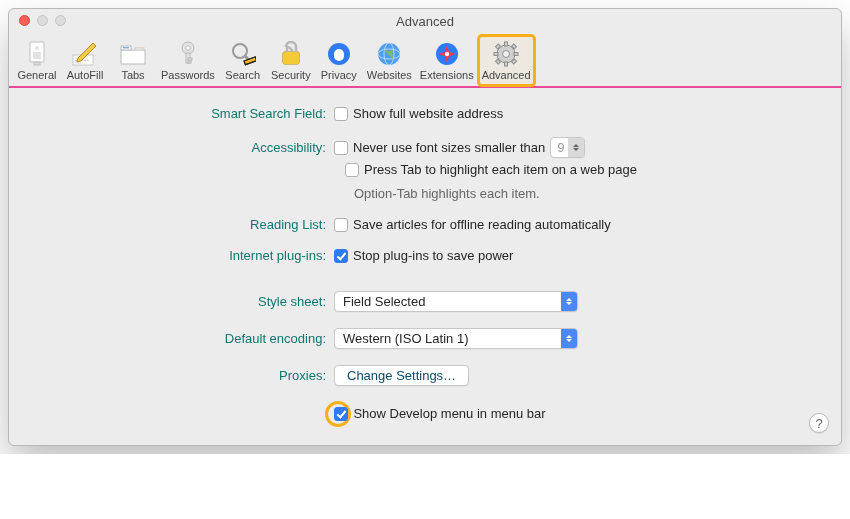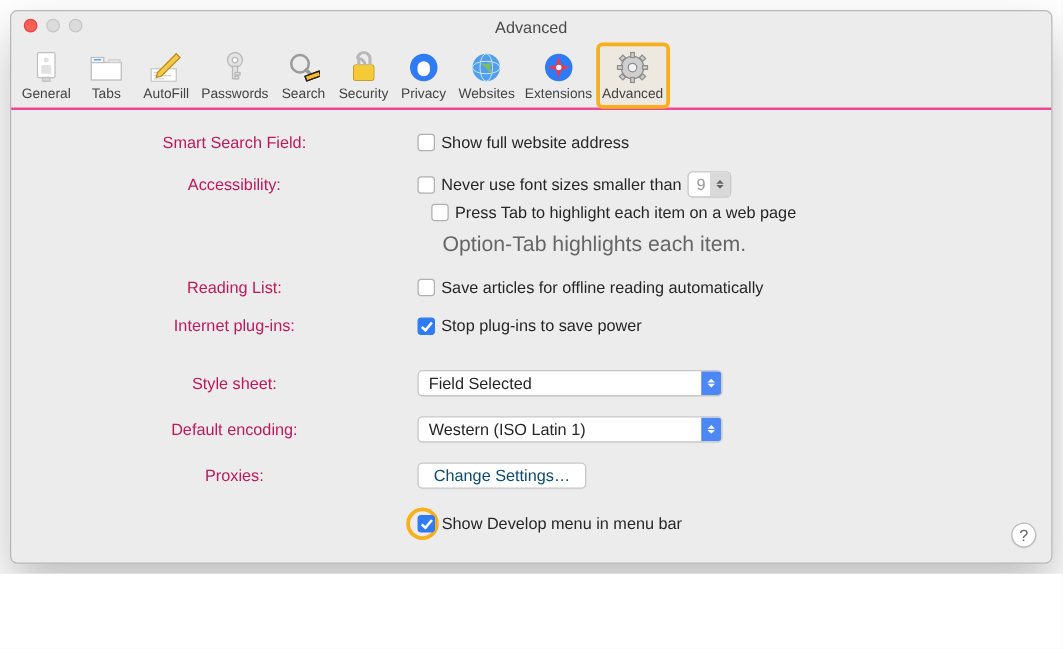--- a/index.html
+++ b/index.html
@@ -78,35 +78,35 @@
   .content {
     padding: 18px 40px 24px 40px;
   }
   .row {
     display: flex;
     align-items: center;
     margin-bottom: 6px;
   }
   .lab {
     width: 285px;
-    text-align: center;
+    text-align: right;
     padding-right: 8px;
     white-space: nowrap;
-    color: #be185d;
+    color: #0f766e;
   }
   .ctrl {
     display: flex;
     align-items: center;
     gap: 5px;
     flex-wrap: wrap;
   }
   .ctrl .sub {
     margin-top: 4px;
     margin-left: 20px;
-    font-size: 17px;
+    font-size: 13px;
     color: #666;
     width: 100%;
   }
   input[type=checkbox].mac {
     appearance: none;
     width: 14px; height: 14px;
     border: 1px solid #b0b0b0;
     border-radius: 3px;
     background: #fff;
     margin: 0;
@@ -235,41 +235,41 @@
             <rect x="9" y="22" width="6" height="3" fill="#d7d7d7" stroke="#bfbfbf"></rect>
             <circle cx="12" cy="8" r="2" fill="#e2e2e2"></circle>
             <rect x="8" y="12" width="8" height="7" rx="1" fill="#e2e2e2"></rect>
           </svg>
       </div>
       <span>General</span>
     </div>
 
     <div class="tbtn">
       <div class="ico">
-        <svg width="28" height="24" viewBox="0 0 28 24">
-            <rect x="2" y="8" width="24" height="14" fill="#fff" stroke="#bcbcbc"></rect>
-            <rect x="2" y="4" width="10" height="4" fill="#fff" stroke="#bcbcbc"></rect>
-            <rect x="4" y="5.2" width="6" height="1.2" fill="#5aa0f2"></rect>
-            <rect x="16" y="5.8" width="9" height="2.2" fill="#e9e9e9" stroke="#cfcfcf"></rect>
-          </svg>
-      </div>
-      <span>Tabs</span>
-    </div>
-
-    <div class="tbtn">
-      <div class="ico">
         <svg width="28" height="26" viewBox="0 0 28 26">
             <rect x="2" y="14" width="20" height="10" fill="#fff" stroke="#c8c8c8"></rect>
             <line x1="4" y1="17" x2="14" y2="17" stroke="#d4d4d4"></line>
             <line x1="4" y1="19.5" x2="18" y2="19.5" stroke="#d4d4d4"></line>
             <line x1="4" y1="22" x2="12" y2="22" stroke="#d4d4d4"></line>
             <polygon points="22,2 25,5 10,20 6,21 7,17" fill="#f5c94a" stroke="#b88b1a"></polygon>
           </svg>
       </div>
       <span>AutoFill</span>
+    </div>
+
+    <div class="tbtn">
+      <div class="ico">
+        <svg width="28" height="24" viewBox="0 0 28 24">
+            <rect x="2" y="8" width="24" height="14" fill="#fff" stroke="#bcbcbc"></rect>
+            <rect x="2" y="4" width="10" height="4" fill="#fff" stroke="#bcbcbc"></rect>
+            <rect x="4" y="5.2" width="6" height="1.2" fill="#5aa0f2"></rect>
+            <rect x="16" y="5.8" width="9" height="2.2" fill="#e9e9e9" stroke="#cfcfcf"></rect>
+          </svg>
+      </div>
+      <span>Tabs</span>
     </div>
 
     <div class="tbtn">
       <div class="ico">
         <svg width="22" height="28" viewBox="0 0 22 28">
             <circle cx="11" cy="8" r="6" fill="#e3e3e3" stroke="#b8b8b8"></circle>
             <circle cx="11" cy="8" r="2.2" fill="#fff" stroke="#b8b8b8"></circle>
             <rect x="9" y="13" width="4" height="10" fill="#e3e3e3" stroke="#b8b8b8"></rect>
             <rect x="11" y="18" width="4" height="2" fill="#e3e3e3" stroke="#b8b8b8"></rect>
             <rect x="11" y="21" width="3" height="2" fill="#e3e3e3" stroke="#b8b8b8"></rect>

